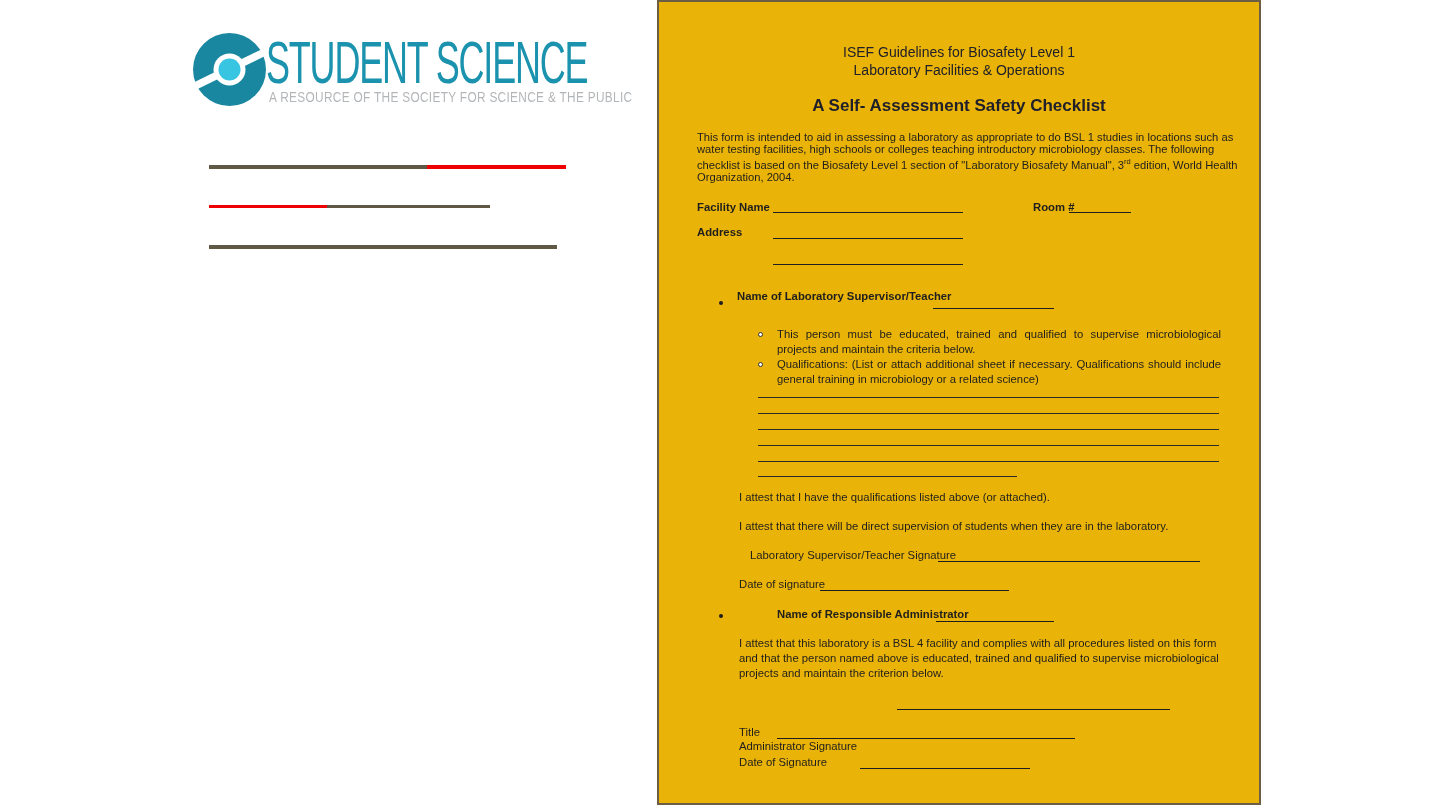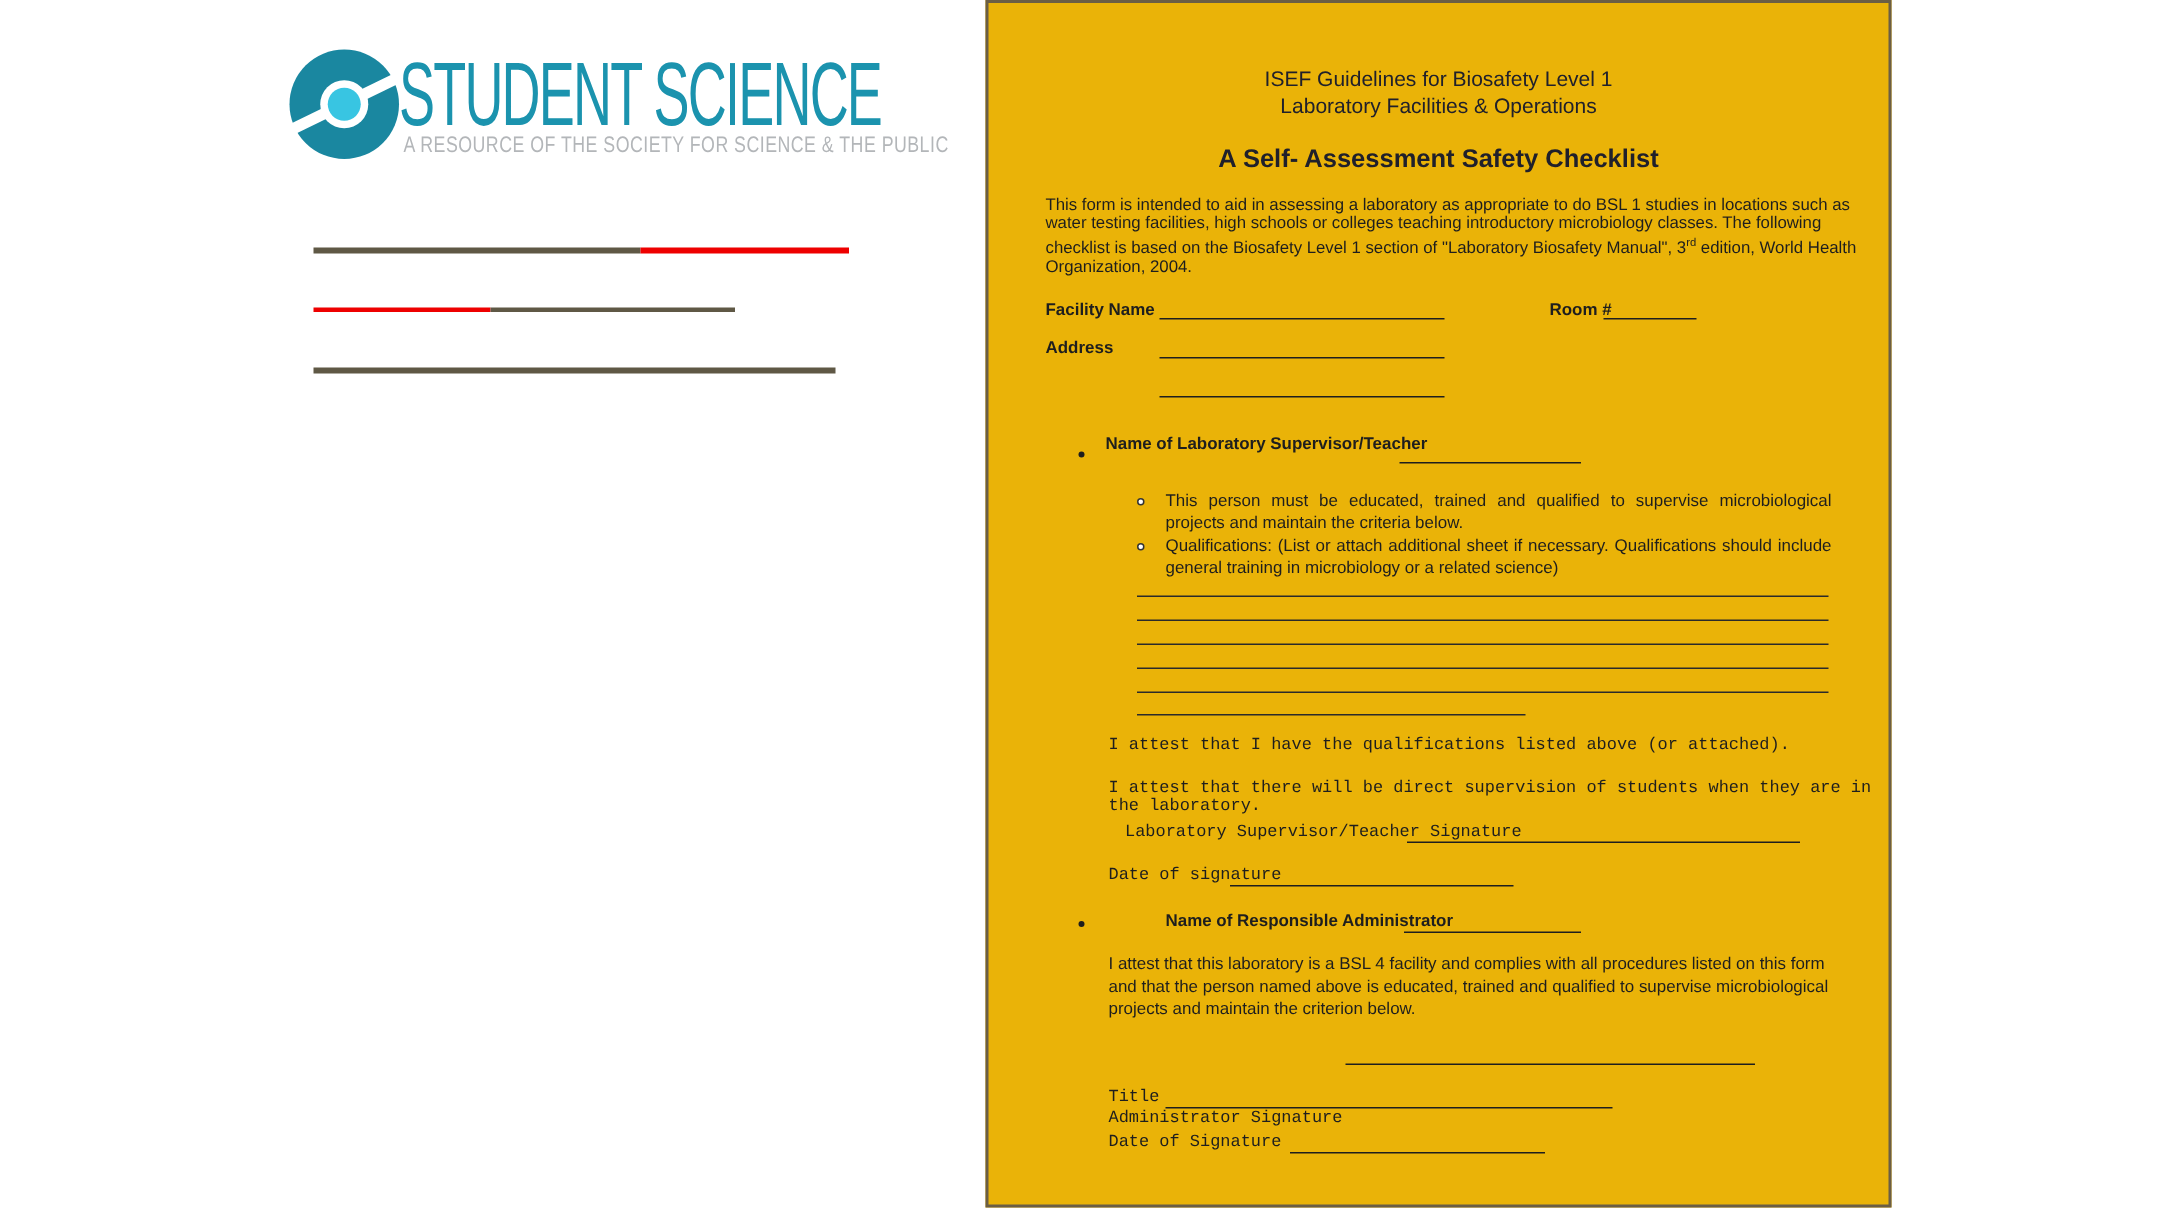--- a/index.html
+++ b/index.html
@@ -33,21 +33,21 @@
                line-height:18px; color:#20202B; }
   .doc-title div { position:static; }
   .doc-subtitle { top:94px; left:0; width:600px; text-align:center; font-size:17px;
                   font-weight:bold; color:#20202B; }
 
   .intro { top:129px; left:38px; width:553px; font-size:11.2px; line-height:12.4px; }
   .intro span, .intro sup { position:static; }
   .intro sup { font-size:7.5px; }
 
   .lbl { font-size:11.3px; font-weight:bold; }
-  .txt { font-size:11.3px;font-family:Liberation Mono, monospace; }
+  .txt { font-size:11.3px; }
   .bline { height:0; border-top:1.2px solid #1E1E1E; }
 
   .lbl-facility { left:38px;  top:199px; }
   .line-facility{ left:114px; top:210px; width:190px; }
   .lbl-room     { left:374px; top:199px; }
   .line-room    { left:410px; top:210px; width:62px; }
   .lbl-address  { left:38px;  top:224px; }
   .line-addr1   { left:114px; top:236px; width:190px; }
   .line-addr2   { left:114px; top:262px; width:190px; }
 

